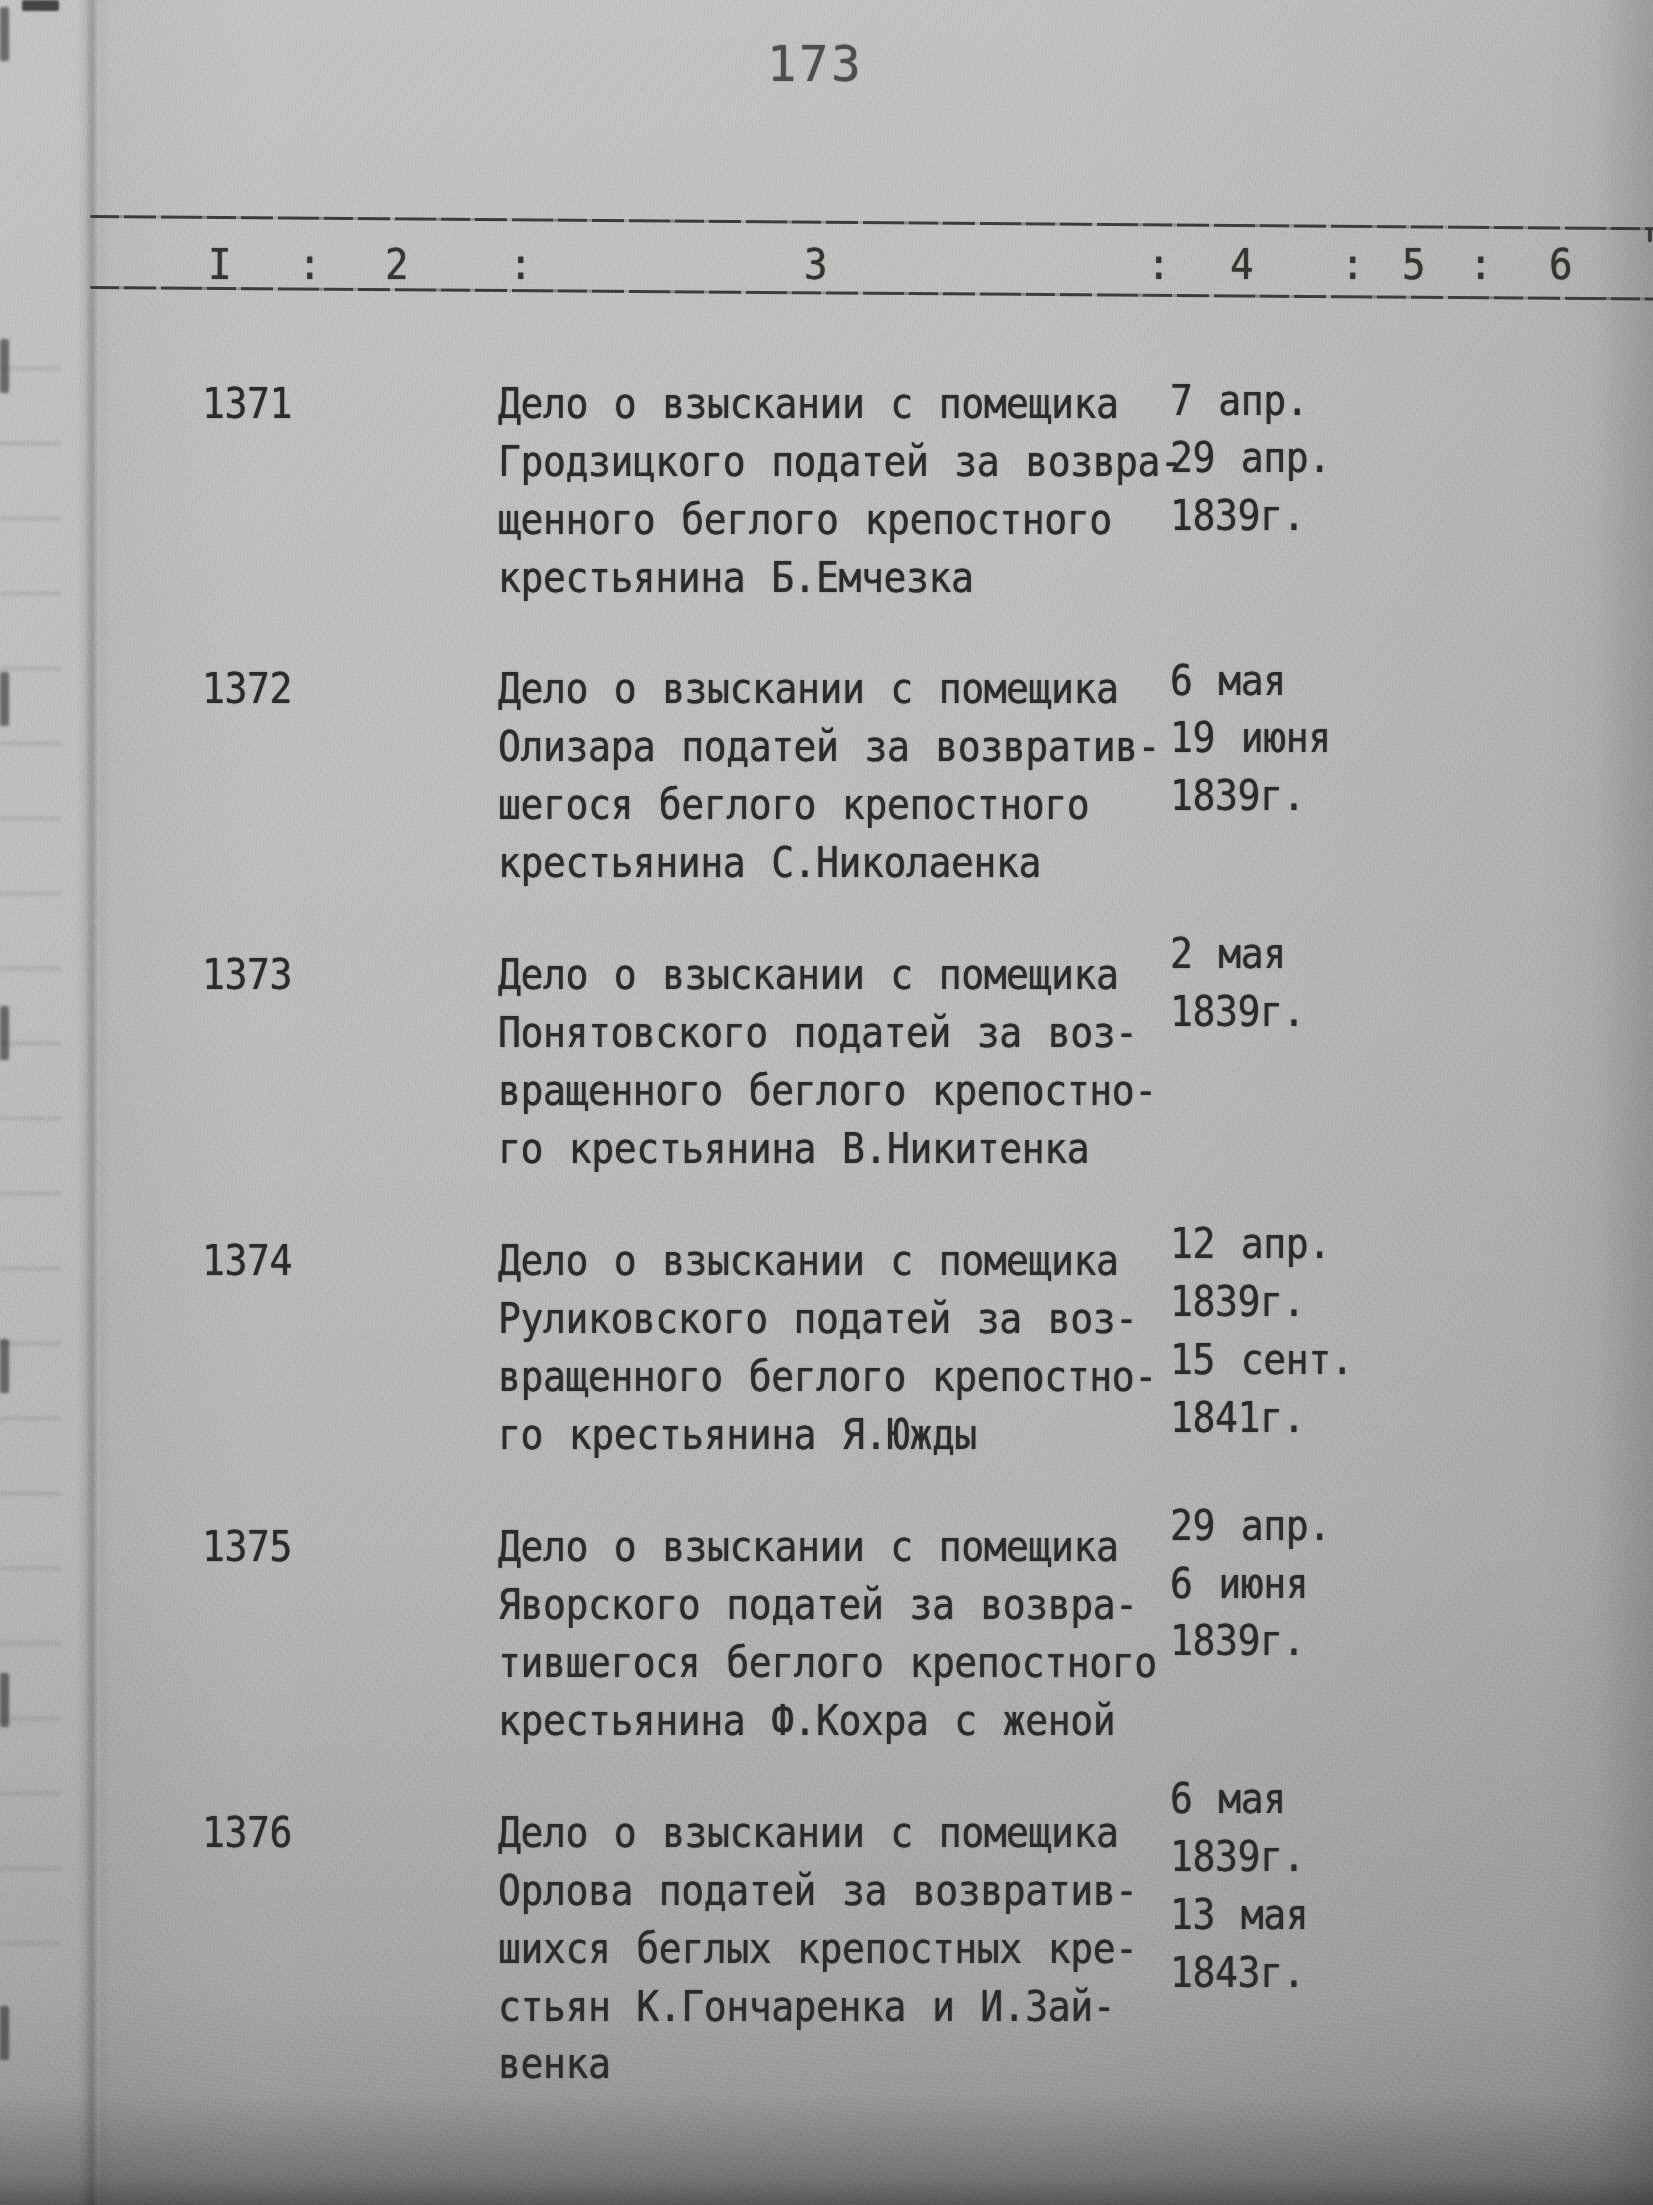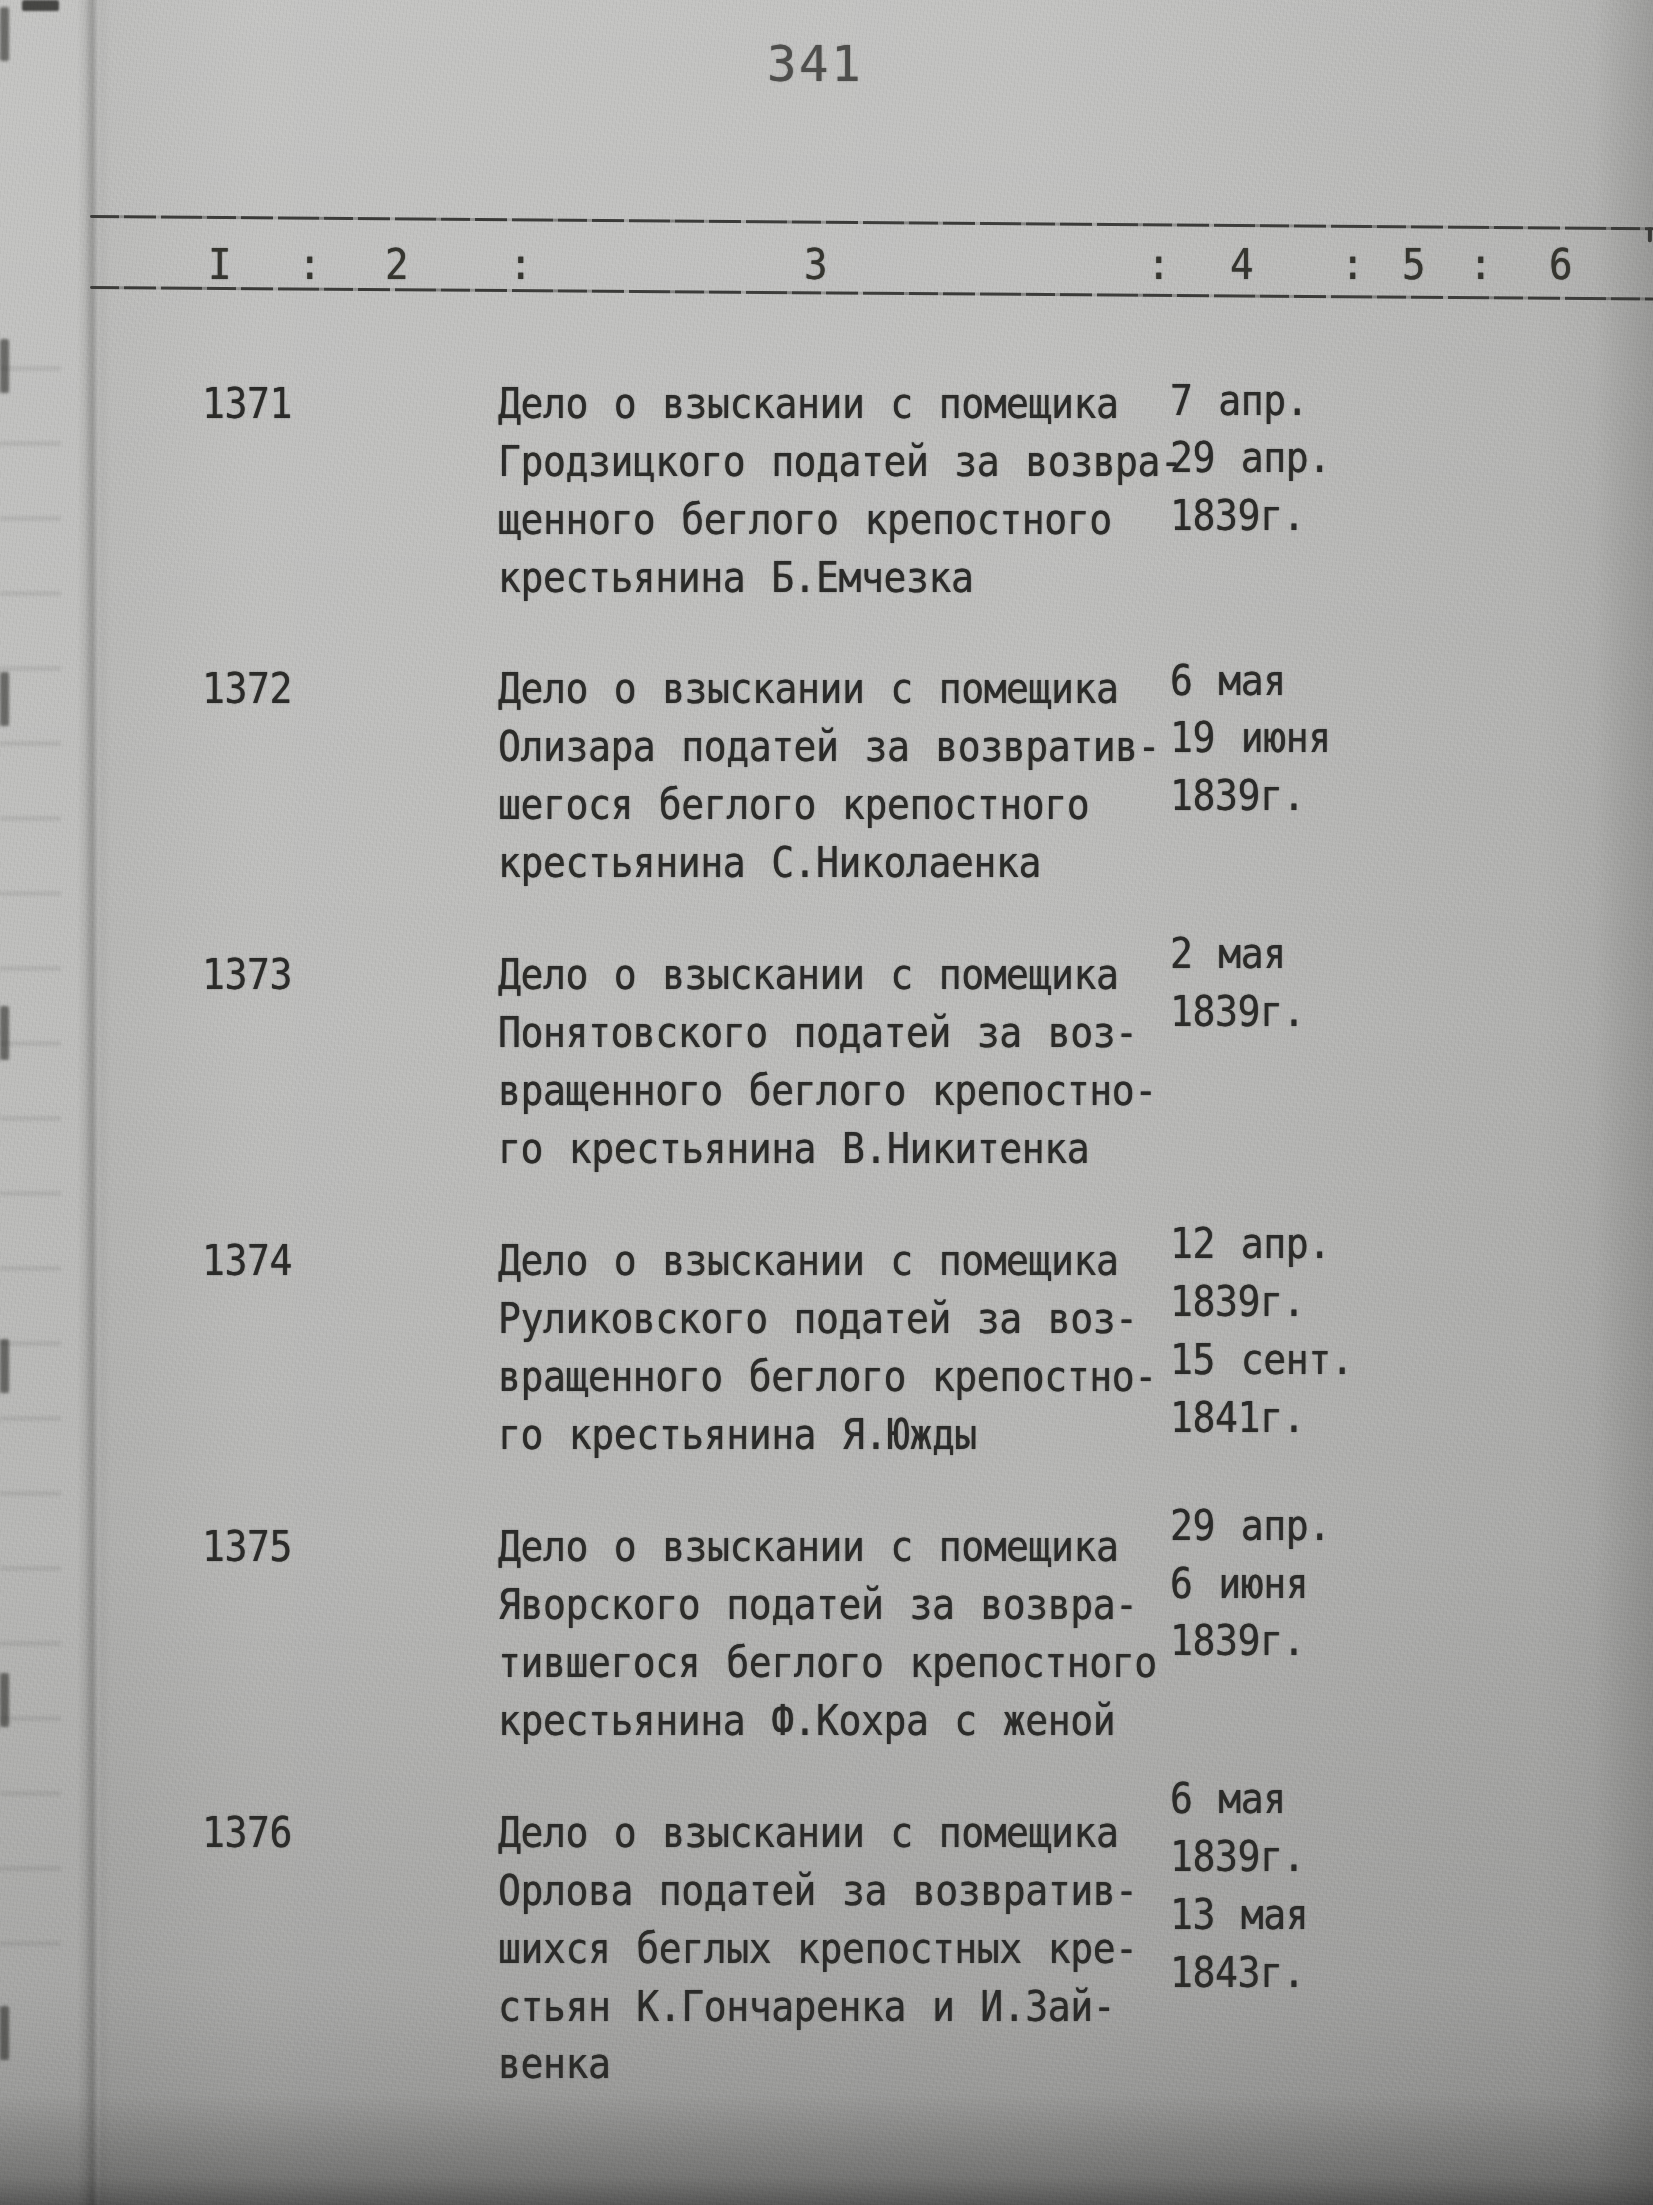--- a/index.html
+++ b/index.html
@@ -95,21 +95,21 @@
   }
 </style>
 </head>
 <body>
 
 <div class="page">
   <div class="grain"></div>
   <div class="crease"></div>
   <div class="ghost-lines"></div>
 
-  <div class="page-number">341</div>
+  <div class="page-number">173</div>
 
   <div class="rule rule-top"></div>
   <div class="header-row" id="header-row">
       <span class="tw hcell" style="left: 208px;">I</span>
       <span class="tw hcell" style="left: 298px;">:</span>
       <span class="tw hcell" style="left: 385px;">2</span>
       <span class="tw hcell" style="left: 509px;">:</span>
       <span class="tw hcell" style="left: 804px;">3</span>
       <span class="tw hcell" style="left: 1147px;">:</span>
       <span class="tw hcell" style="left: 1230px;">4</span>

